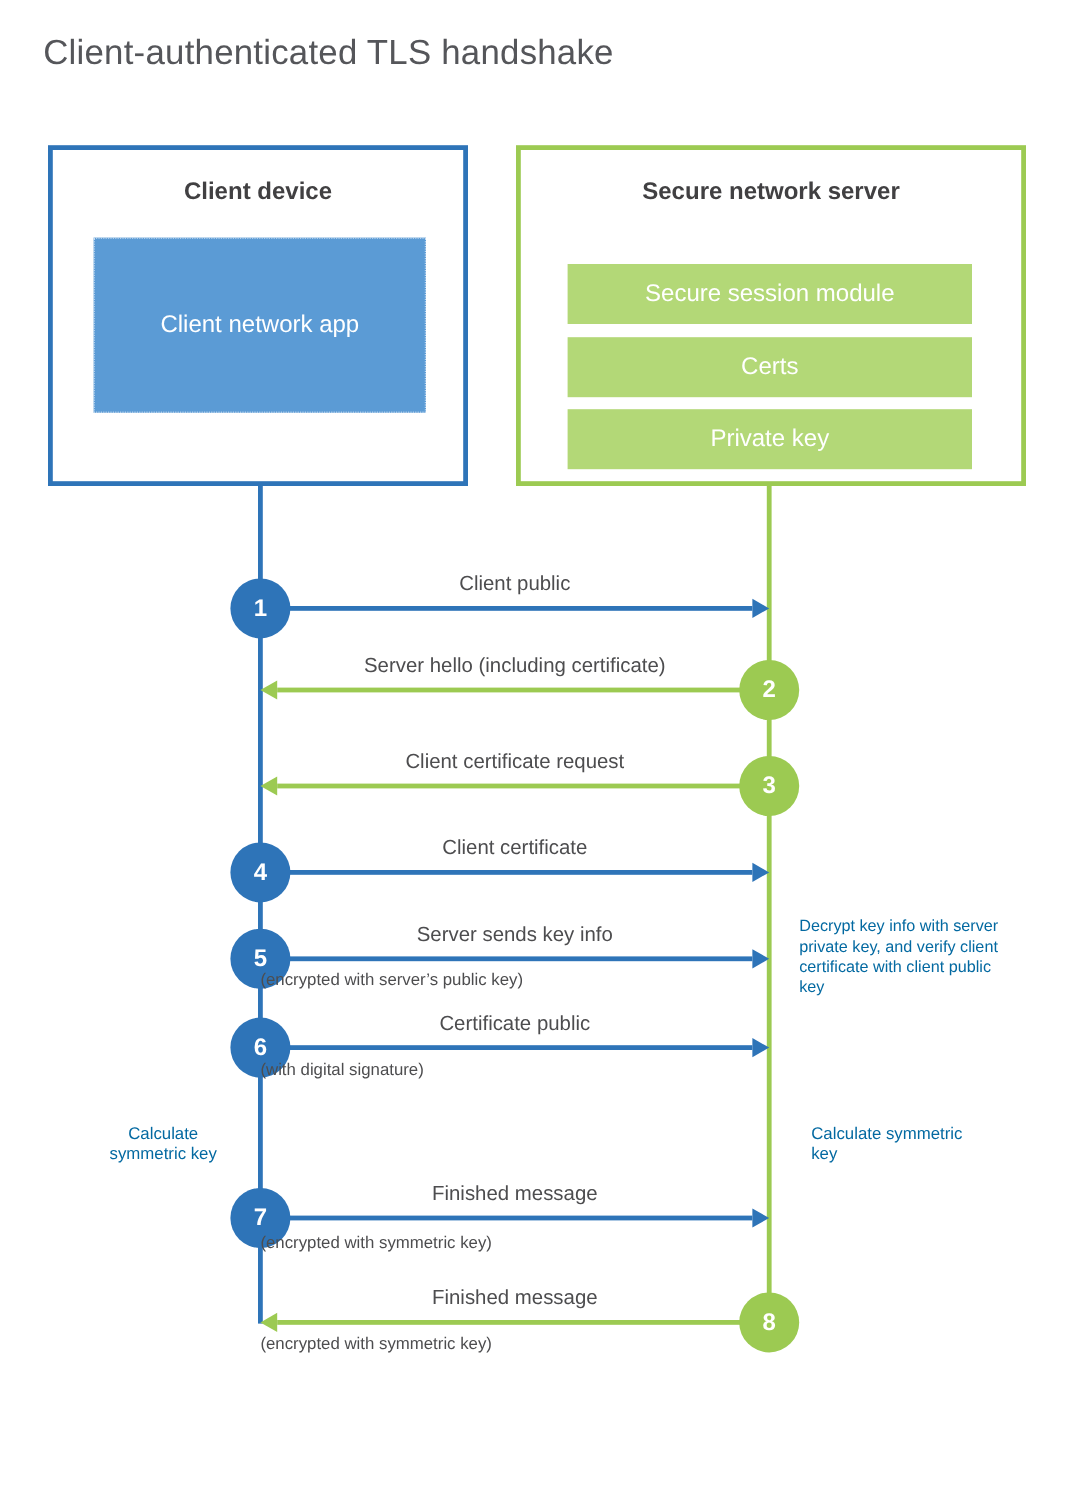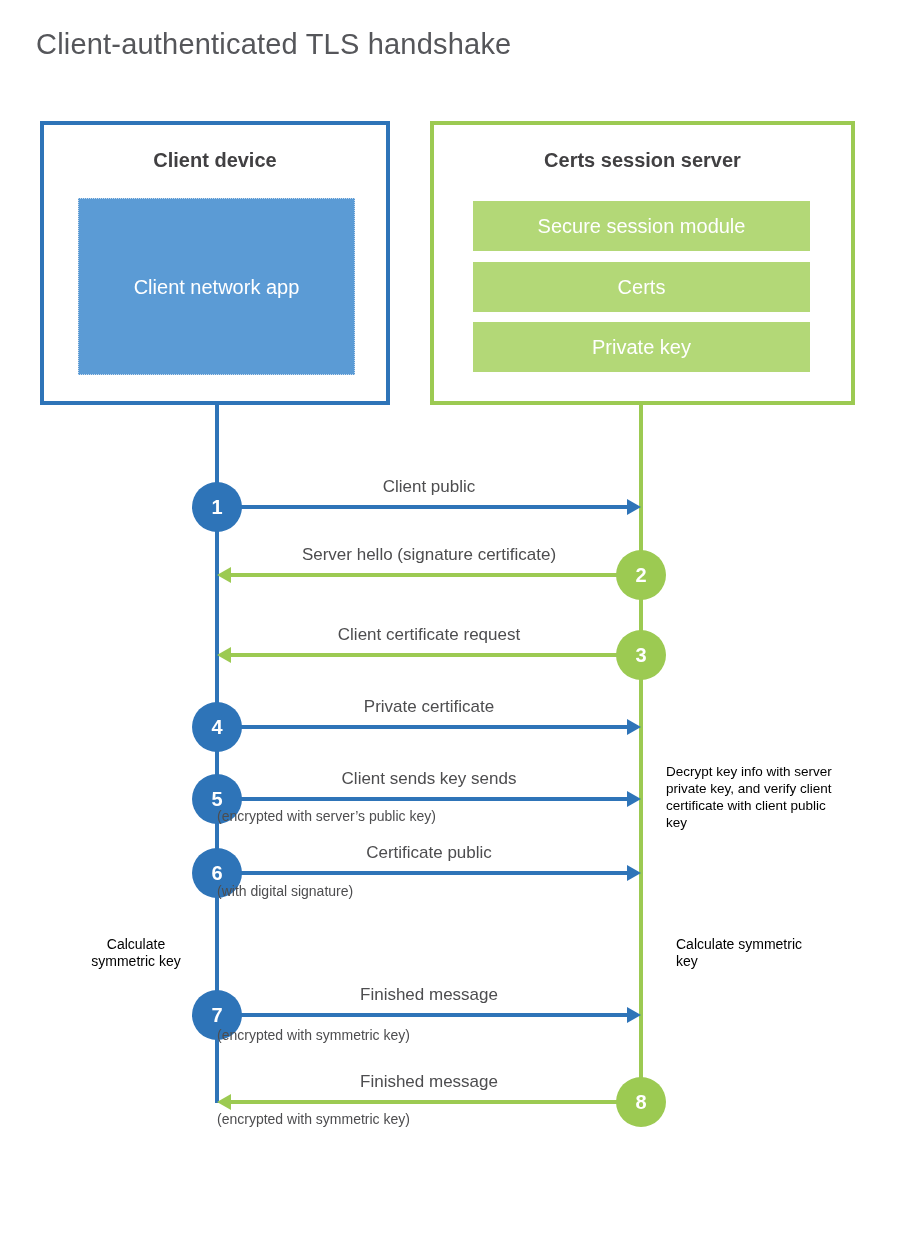--- a/index.html
+++ b/index.html
@@ -10,26 +10,26 @@
 
   
   .page-title{left:36px;top:28px;font-size:29px;font-weight:300;color:#55565a;letter-spacing:.2px;}
 
   
   .actor-box{box-sizing:border-box;background:#fff;}
   .client-box{left:40px;top:121px;width:350px;height:284px;border:4px solid var(--blue,#2e74b8);}
   .server-box{left:430px;top:121px;width:425px;height:284px;border:4px solid var(--green,#9cca52);}
   .actor-title{width:100%;margin-top:24px;text-align:center;font-size:20px;font-weight:700;color:#414042;}
 
-  .app-box{left:78px;top:198px;width:277px;height:177px;background:var(--blue-fill,#5b9bd5);
+  .app-box{left:78px;top:198px;width:277px;height:146px;background:var(--blue-fill,#5b9bd5);
            border:1px dotted #c6dbf0;display:flex;align-items:center;justify-content:center;box-sizing:border-box;}
   .app-box span{display:block;width:175px;text-align:center;color:#fff;font-size:20px;line-height:1.6;}
 
   .module-bar{left:473px;width:337px;height:50px;background:var(--green-fill,#b3d877);
-              display:flex;align-items:center;justify-content:center;color:#fff;font-size:20px;}
+              display:flex;align-items:center;justify-content:center;color:#fff;font-size:20px;margin-top:19px;}
 
   
   .lifeline{width:4px;top:405px;height:698px;}
   .lifeline.blue{left:215px;background:var(--blue,#2e74b8);}
   .lifeline.green{left:639px;background:var(--green,#9cca52);}
 
   
   .shaft{height:4px;width:410px;}
   .shaft.blue{background:var(--blue,#2e74b8);}
   .shaft.green{background:var(--green,#9cca52);}
@@ -39,41 +39,41 @@
 
   .circle{width:50px;height:50px;border-radius:50%;display:flex;align-items:center;justify-content:center;
           color:#fff;font-size:20px;font-weight:700;}
   .circle.blue{background:var(--blue,#2e74b8);}
   .circle.green{background:var(--green,#9cca52);}
 
   .msg-label{left:217px;width:424px;text-align:center;font-size:17px;color:#4d4d4f;}
   .msg-sublabel{left:217px;width:424px;font-size:14px;color:#4d4d4f;}
 
   
-  .side-note{font-size:13.5px;line-height:17px;color:#000000;}
+  .side-note{font-size:13.5px;line-height:17px;color:#0369a1;}
   .decrypt-note{left:666px;top:763px;width:166px;}
   .calc-left{left:77px;top:936px;width:118px;text-align:center;font-size:14px;}
   .calc-right{left:676px;top:936px;width:130px;text-align:left;font-size:14px;}
 </style>
 </head>
 <body>
 
 <div id="canvas">
 
   <div class="abs page-title">Client-authenticated TLS handshake</div>
 
   <div class="abs actor-box client-box">
     <div class="actor-title">Client device</div>
   </div>
   <div class="abs app-box">
     <span>Client network app</span>
   </div>
 
   <div class="abs actor-box server-box">
-    <div class="actor-title">Certs session server</div>
+    <div class="actor-title">Secure network server</div>
   </div>
   <div class="abs module-bar" style="top:201px">
     <span>Secure session module</span>
   </div>
   <div class="abs module-bar" style="top:322px">
     <span>Private key</span>
   </div>
   <div class="abs module-bar" style="top:262px">
     <span>Certs</span>
   </div>
@@ -89,48 +89,48 @@
     </div>
     <div class="abs msg-label" style="top:477px">Client public</div>
   </div>
 
   <div>
     <div class="abs shaft green" style="left:231px;top:573px"></div>
     <div class="abs head left" style="left:217px;top:567px"></div>
     <div class="abs circle green" style="left:616px;top:550px">
       <span>2</span>
     </div>
-    <div class="abs msg-label" style="top:545px">Server hello (signature certificate)</div>
+    <div class="abs msg-label" style="top:545px">Server hello (including certificate)</div>
   </div>
 
   <div>
     <div class="abs shaft green" style="left:231px;top:653px"></div>
     <div class="abs head left" style="left:217px;top:647px"></div>
     <div class="abs circle green" style="left:616px;top:630px">
       <span>3</span>
     </div>
     <div class="abs msg-label" style="top:625px">Client certificate request</div>
   </div>
 
   <div>
     <div class="abs shaft blue" style="left:217px;top:725px"></div>
     <div class="abs head right" style="left:627px;top:719px"></div>
     <div class="abs circle blue" style="left:192px;top:702px">
       <span>4</span>
     </div>
-    <div class="abs msg-label" style="top:697px">Private certificate</div>
+    <div class="abs msg-label" style="top:697px">Client certificate</div>
   </div>
 
   <div>
     <div class="abs shaft blue" style="left:217px;top:797px"></div>
     <div class="abs head right" style="left:627px;top:791px"></div>
     <div class="abs circle blue" style="left:192px;top:774px">
       <span>5</span>
     </div>
-    <div class="abs msg-label" style="top:769px">Client sends key sends</div>
+    <div class="abs msg-label" style="top:769px">Server sends key info</div>
     <div class="abs msg-sublabel" style="top:808px">(encrypted with server’s public key)</div>
   </div>
 
   <div>
     <div class="abs shaft blue" style="left:217px;top:871px"></div>
     <div class="abs head right" style="left:627px;top:865px"></div>
     <div class="abs circle blue" style="left:192px;top:848px">
       <span>6</span>
     </div>
     <div class="abs msg-label" style="top:843px">Certificate public</div>

